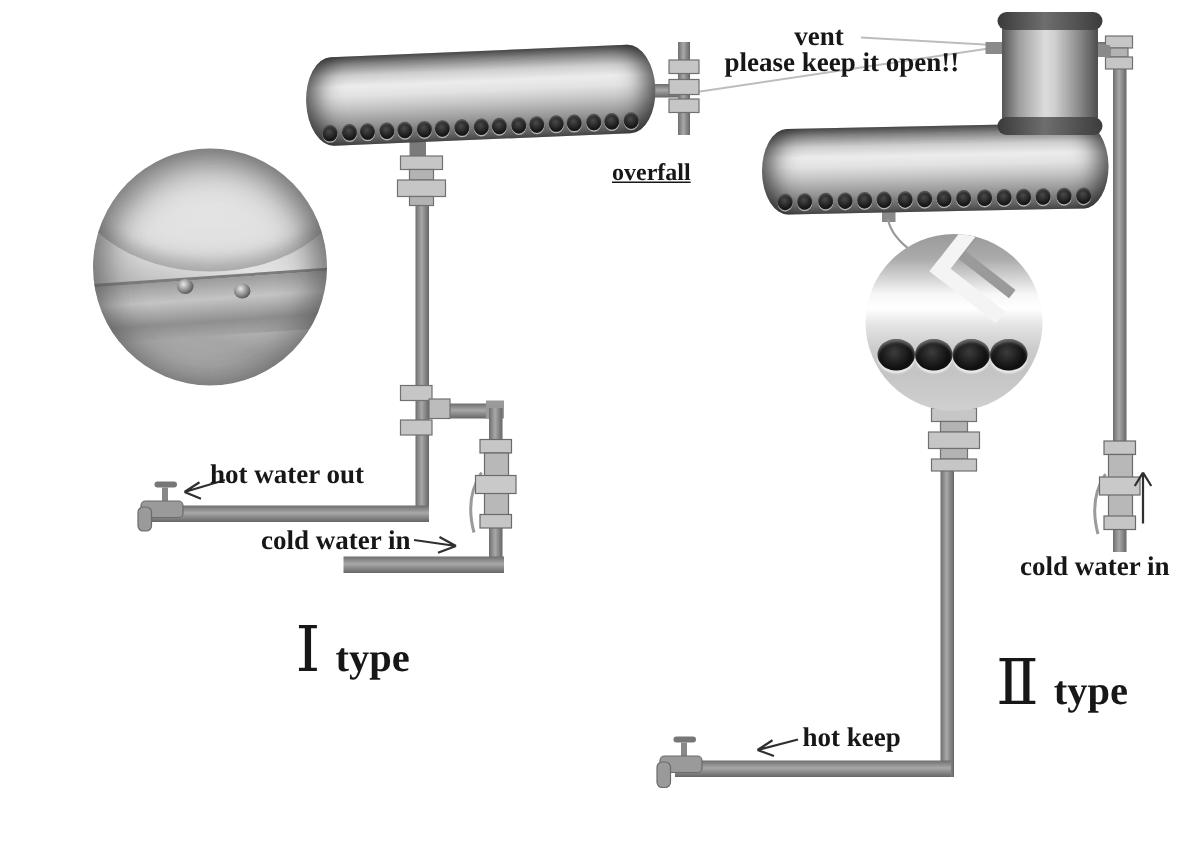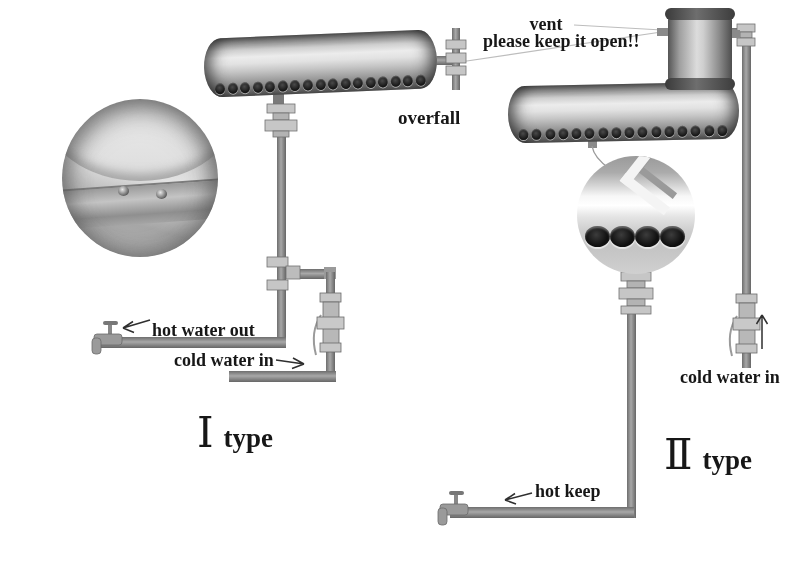--- a/index.html
+++ b/index.html
@@ -78,22 +78,22 @@
   .mport {
     width:25px; height:21px; border-radius:50%;
     background:radial-gradient(circle at 45% 42%, #3c3c3c 0%, #101010 60%);
     box-shadow:0 2px 1px rgba(255,255,255,.6), inset 0 2px 2px rgba(255,255,255,.35);
   }
 
   
   .lbl { position:absolute; color:#171717; font-weight:700; white-space:nowrap; }
   .vent1 { left:496px; top:14px; width:100px; text-align:center; font-size:18px; }
   .vent2 { left:483px; top:31px; font-size:18px; }
-  .overfall { left:398px; top:107px; font-size:19px; }
-  .hwo { left:152px; top:306px; font-size:18px;margin-top:14px; }
+  .overfall { left:408px; top:107px; font-size:16px;text-decoration:underline; }
+  .hwo { left:140px; top:306px; font-size:18px; }
   .cwl { left:174px; top:350px; font-size:18px; }
   .hw  { left:535px; top:481px; font-size:18px; }
   .cwr { left:680px; top:367px; font-size:18px; }
   .type-label { position:absolute; display:flex; align-items:baseline; gap:10px; color:#171717; }
   .type1 { left:197px; top:412px; } .type2 { left:664px; top:434px; }
   .numeral { font-family:"DejaVu Serif","DejaVu Sans",serif; font-weight:400; font-size:42px; line-height:1; }
   .type-word { font-weight:700; font-size:27px; }
 </style>
 </head>
 <body>

